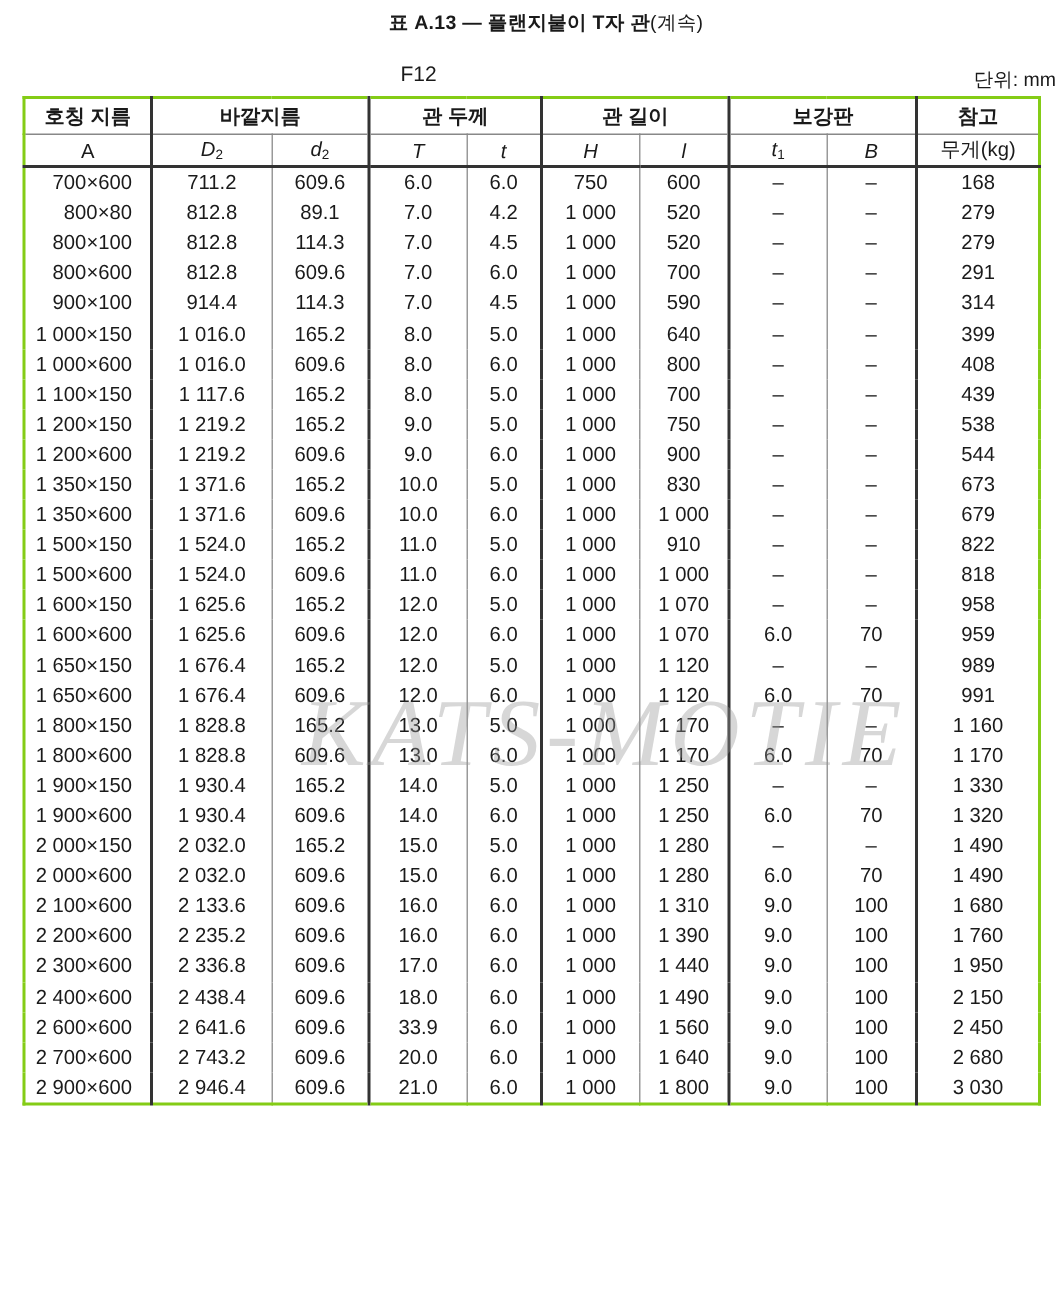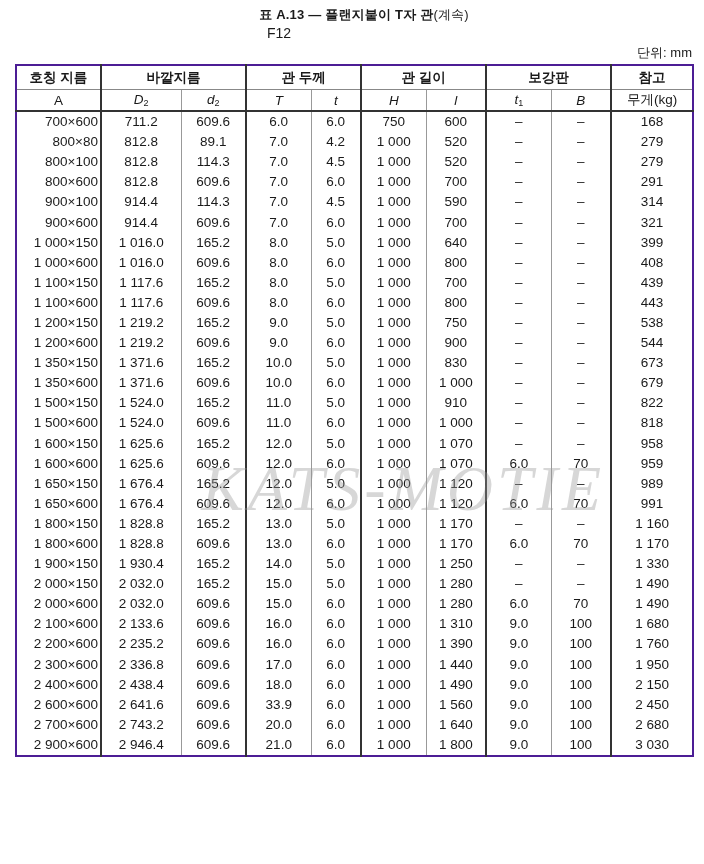--- a/index.html
+++ b/index.html
@@ -7,45 +7,45 @@
     width: 704px; height: 864px; position: relative; overflow: hidden;
     font-family: "Liberation Sans", "DejaVu Sans", sans-serif;
     color: #1a1a1a;
   }
   .title {
     position: absolute; left: 12px; top: 6px; width: 704px; text-align: center;
     font-size: 13px; font-weight: bold; letter-spacing: 0.2px;
   }
   .title .cont { font-weight: normal; }
   .subtitle {
-    position: absolute; left: 0; top: 25px; width: 558px; text-align: center;
+    position: absolute; left: 0; top: 41px; width: 558px; text-align: center;
     font-size: 14px;
   }
   .unit {
-    position: absolute; right: 12px; top: 44px; font-size: 13px;
+    position: absolute; right: 0; top: 44px; font-size: 13px;
   }
   table.spec {
     position: absolute; left: 15px; top: 64px;
     border-collapse: collapse;
     width: 677px;
     table-layout: fixed;
     font-size: 13.5px;
-    border: 2px solid #4c1d95;
+    border: 2px solid #84cc16;
   }
   table.spec th, table.spec td {
     text-align: center; padding: 0; white-space: nowrap;
     border-left: 1px solid #999; border-right: 1px solid #999;
   }
   table.spec thead tr.h1 th { height: 23px; font-weight: bold; font-size: 13.5px; border-bottom: 1px solid #888; }
   table.spec thead tr.h2 th { height: 20px; font-weight: normal; border-bottom: 2px solid #333; }
   table.spec thead tr.h2 th.it { font-style: italic; }
   table.spec thead tr.h2 th sub { font-size: 9px; vertical-align: -2px; font-style: normal; }
   table.spec tbody td { height: 20.1px; line-height: 20px; }
   table.spec .bk { border-right: 2px solid #333 !important; }
-  table.spec td.colA { text-align: right; padding-right: 2px; }
+  table.spec td.colA { text-align: right; padding-right: 12px; }
   .watermark {
     position: absolute; left: 125px; top: 452px; width: 480px; text-align: right;
     font-family: "Liberation Serif", "DejaVu Serif", serif;
     font-style: italic; font-size: 64px; color: rgba(150,150,150,0.38);
     letter-spacing: 4px; pointer-events: none; white-space: nowrap;
   }
 </style>
 </head>
 <body>
 
@@ -145,32 +145,20 @@
         <td class="bk">114.3</td>
         <td>7.0</td>
         <td class="bk">4.5</td>
         <td>1 000</td>
         <td class="bk">590</td>
         <td>–</td>
         <td class="bk">–</td>
         <td>314</td>
       </tr>
       <tr>
-        <td class="bk colA">900×600</td>
-        <td>914.4</td>
-        <td class="bk">609.6</td>
-        <td>7.0</td>
-        <td class="bk">6.0</td>
-        <td>1 000</td>
-        <td class="bk">700</td>
-        <td>–</td>
-        <td class="bk">–</td>
-        <td>321</td>
-      </tr>
-      <tr>
         <td class="bk colA">1 000×150</td>
         <td>1 016.0</td>
         <td class="bk">165.2</td>
         <td>8.0</td>
         <td class="bk">5.0</td>
         <td>1 000</td>
         <td class="bk">640</td>
         <td>–</td>
         <td class="bk">–</td>
         <td>399</td>
@@ -193,32 +181,20 @@
         <td class="bk">165.2</td>
         <td>8.0</td>
         <td class="bk">5.0</td>
         <td>1 000</td>
         <td class="bk">700</td>
         <td>–</td>
         <td class="bk">–</td>
         <td>439</td>
       </tr>
       <tr>
-        <td class="bk colA">1 100×600</td>
-        <td>1 117.6</td>
-        <td class="bk">609.6</td>
-        <td>8.0</td>
-        <td class="bk">6.0</td>
-        <td>1 000</td>
-        <td class="bk">800</td>
-        <td>–</td>
-        <td class="bk">–</td>
-        <td>443</td>
-      </tr>
-      <tr>
         <td class="bk colA">1 200×150</td>
         <td>1 219.2</td>
         <td class="bk">165.2</td>
         <td>9.0</td>
         <td class="bk">5.0</td>
         <td>1 000</td>
         <td class="bk">750</td>
         <td>–</td>
         <td class="bk">–</td>
         <td>538</td>
@@ -359,20 +335,32 @@
         <td class="bk colA">1 900×150</td>
         <td>1 930.4</td>
         <td class="bk">165.2</td>
         <td>14.0</td>
         <td class="bk">5.0</td>
         <td>1 000</td>
         <td class="bk">1 250</td>
         <td>–</td>
         <td class="bk">–</td>
         <td>1 330</td>
+      </tr>
+      <tr>
+        <td class="bk colA">1 900×600</td>
+        <td>1 930.4</td>
+        <td class="bk">609.6</td>
+        <td>14.0</td>
+        <td class="bk">6.0</td>
+        <td>1 000</td>
+        <td class="bk">1 250</td>
+        <td>6.0</td>
+        <td class="bk">70</td>
+        <td>1 320</td>
       </tr>
       <tr>
         <td class="bk colA">2 000×150</td>
         <td>2 032.0</td>
         <td class="bk">165.2</td>
         <td>15.0</td>
         <td class="bk">5.0</td>
         <td>1 000</td>
         <td class="bk">1 280</td>
         <td>–</td>

